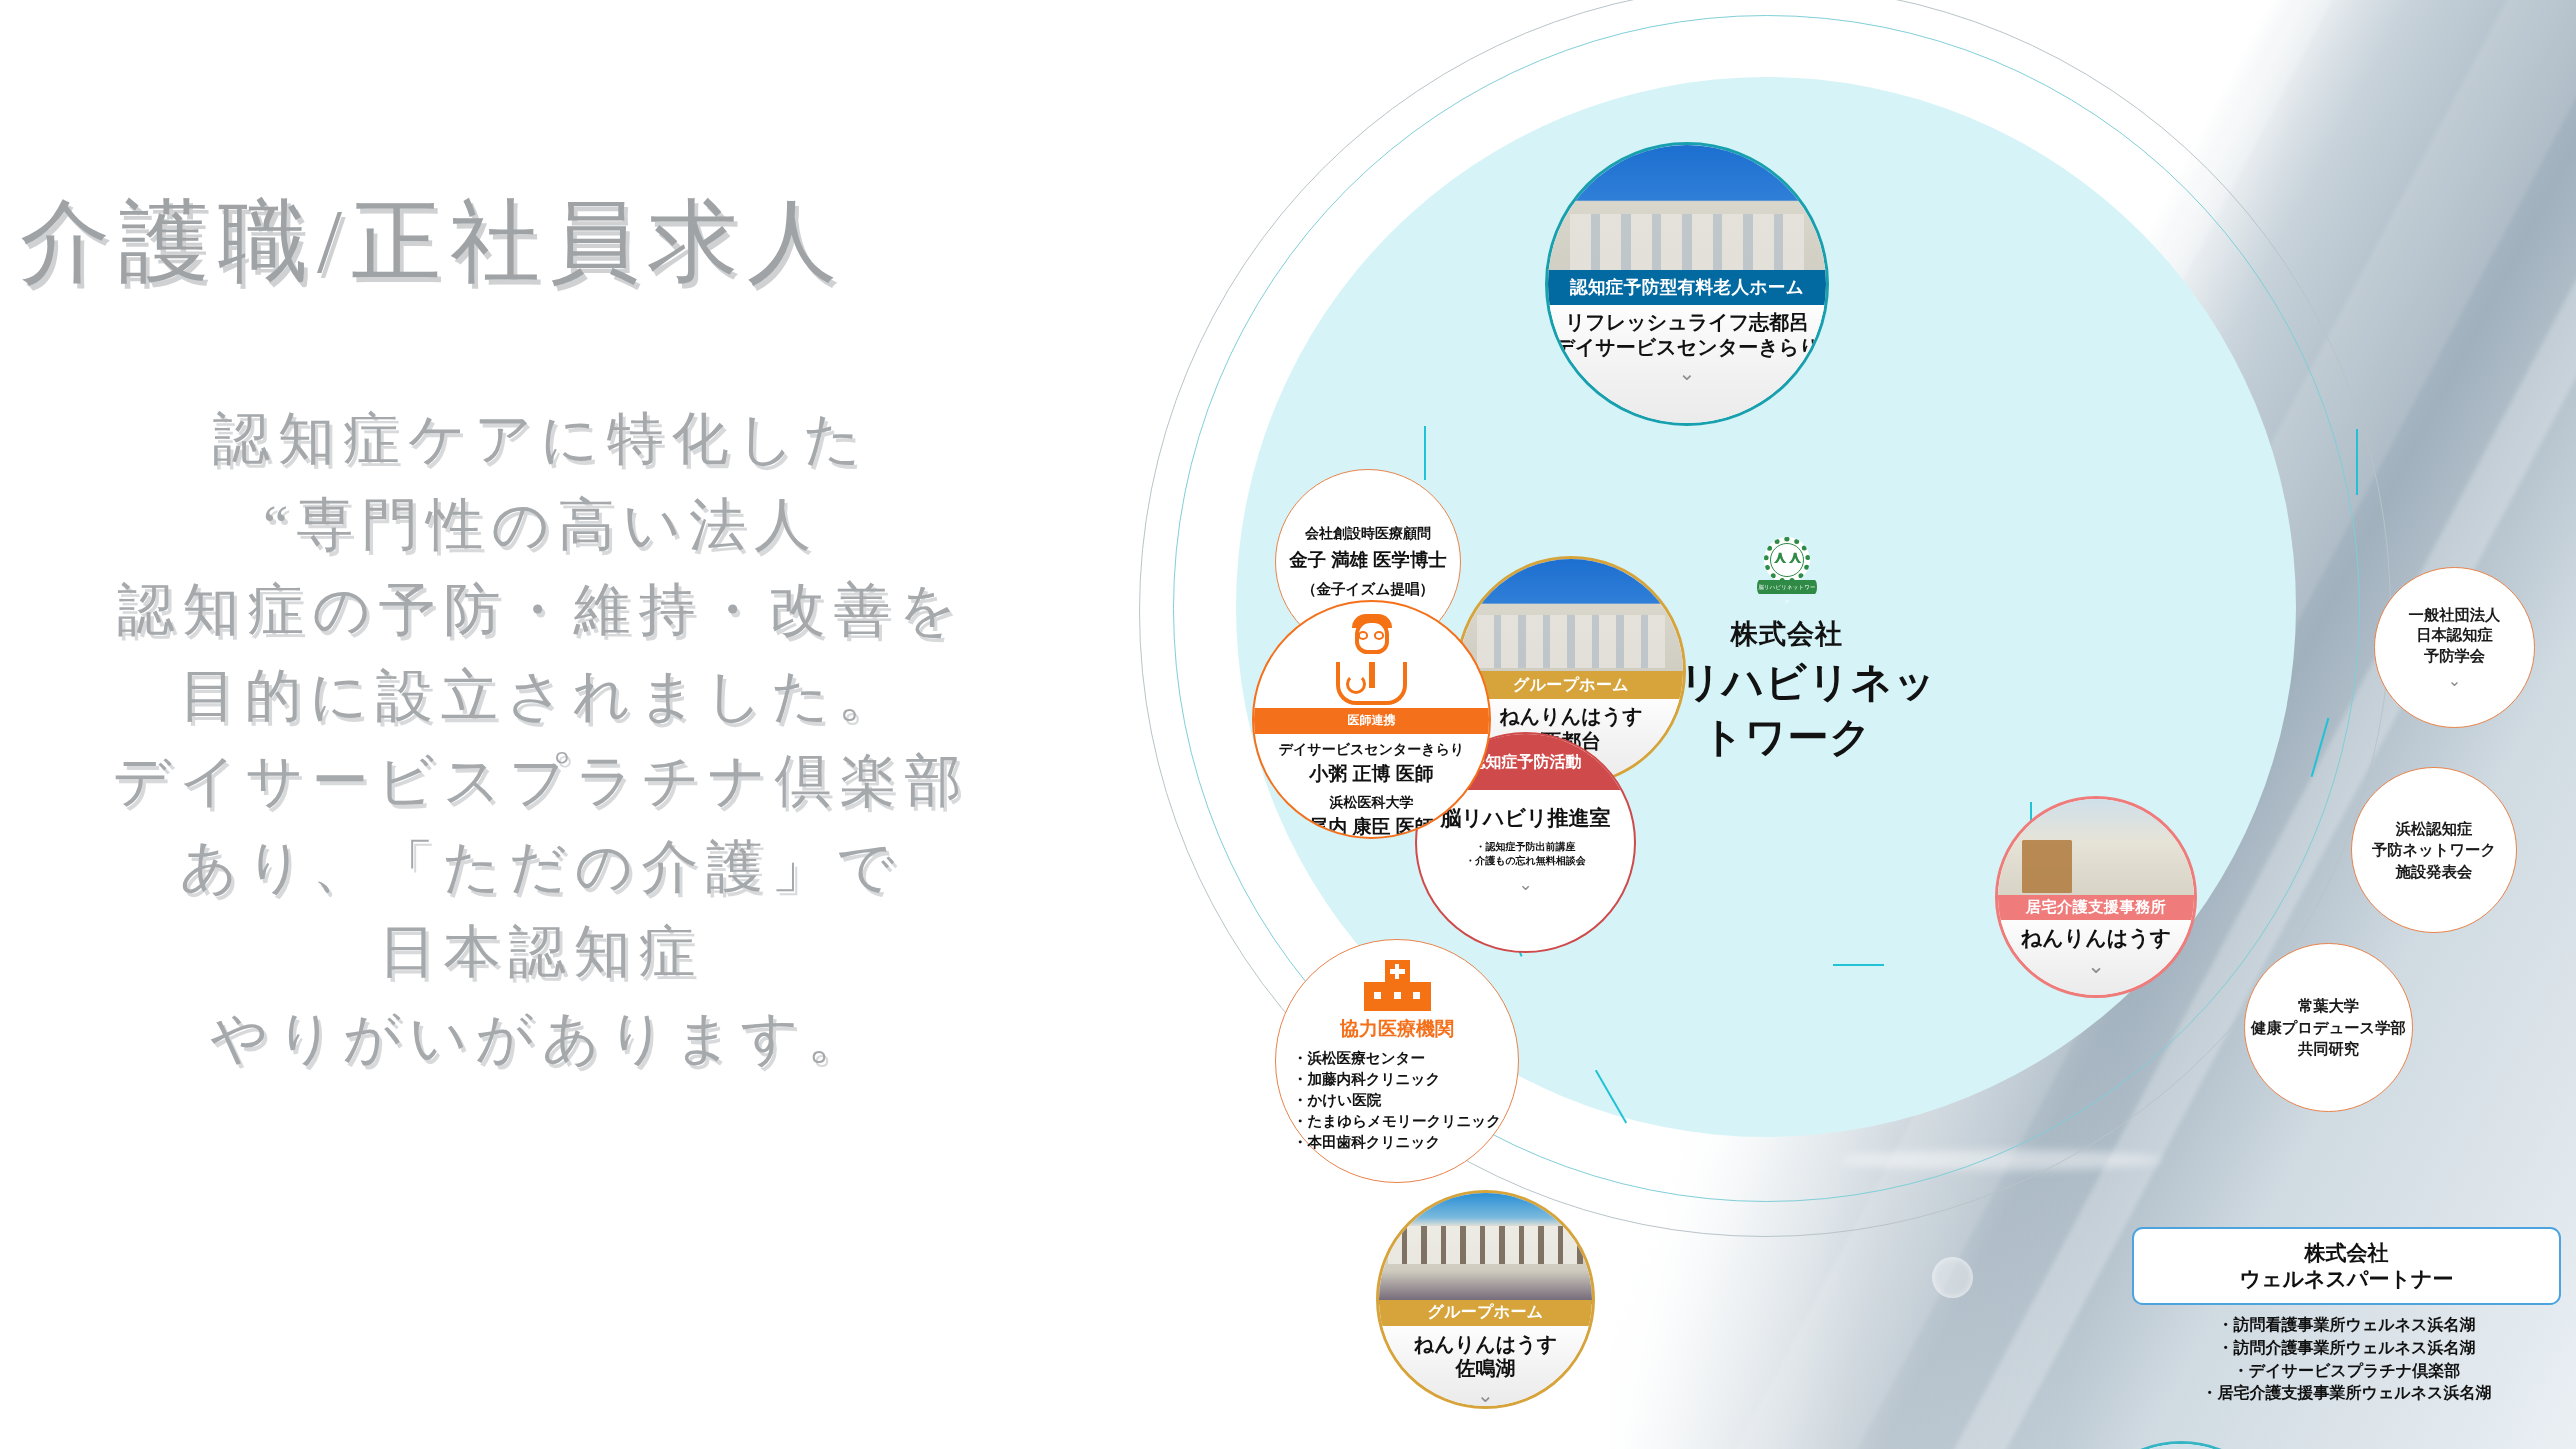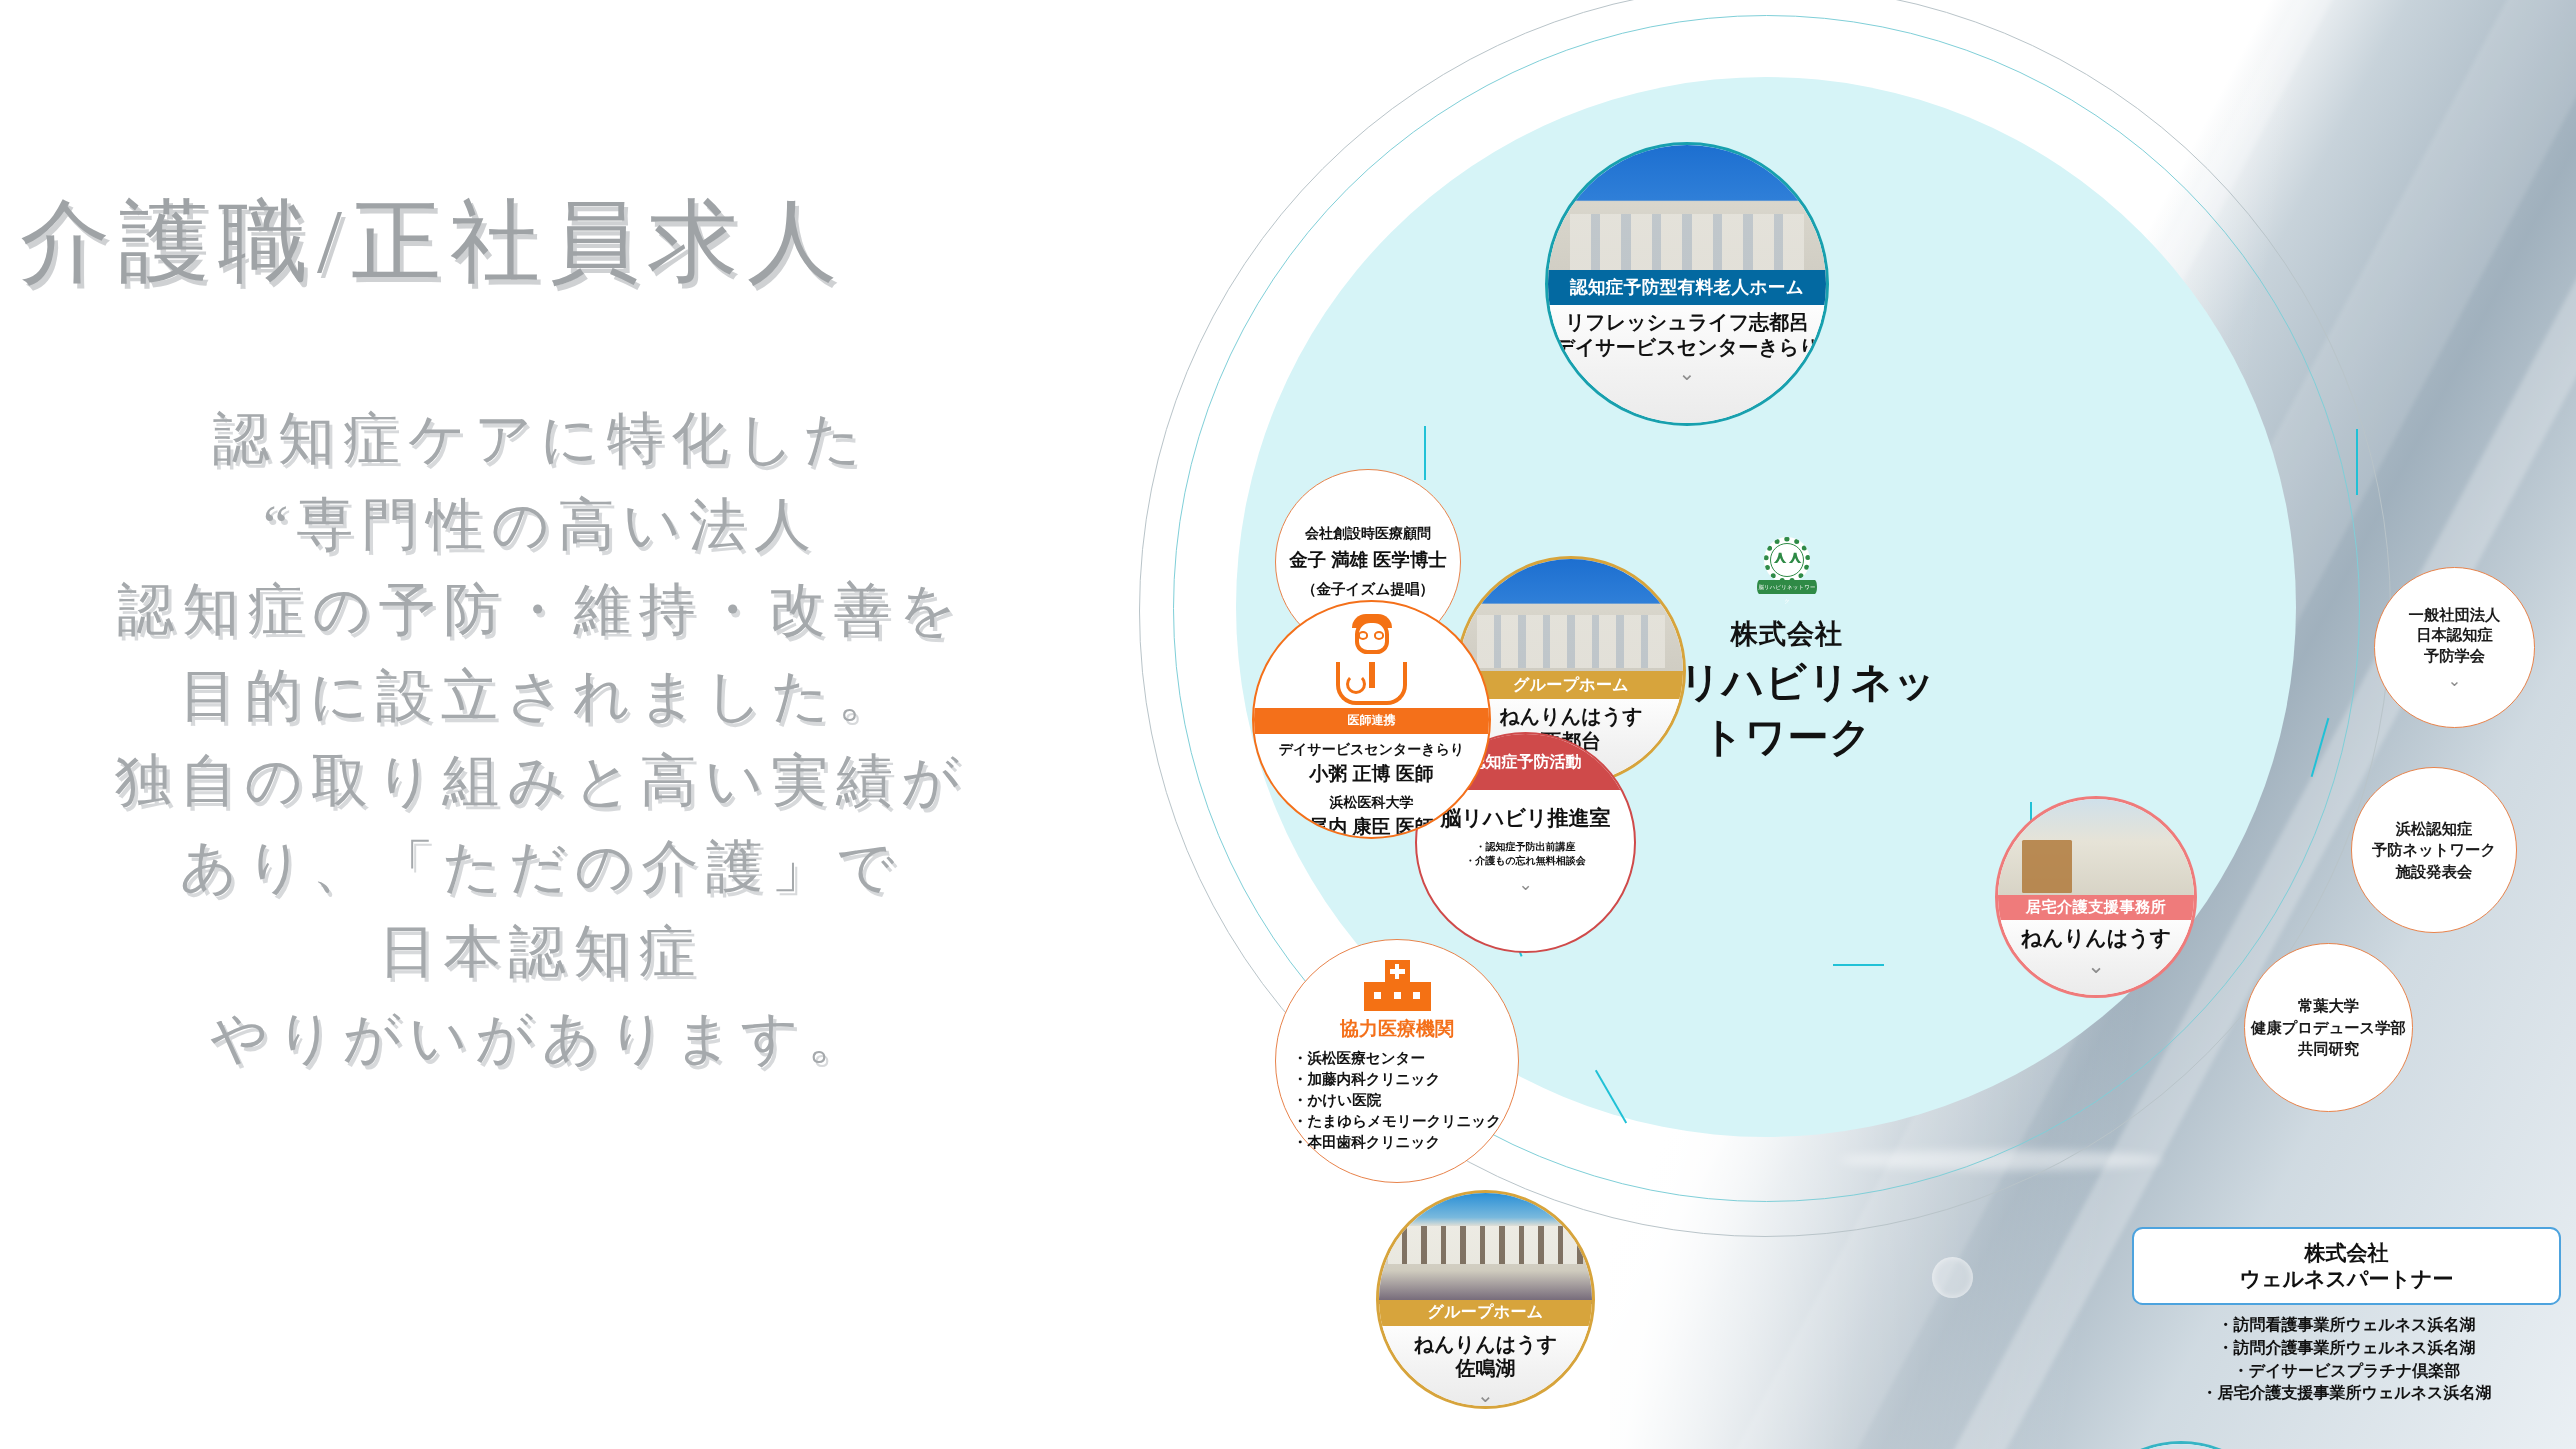--- a/index.html
+++ b/index.html
@@ -177,21 +177,21 @@
   </div>
   <div class="bg-veil"></div>
 
   <div class="left-copy">
     <div class="headline">介護職/正社員求人</div>
     <div class="body-copy">
       <div>認知症ケアに特化した</div>
       <div>“専門性の高い法人</div>
       <div>認知症の予防・維持・改善を</div>
       <div>目的に設立されました。</div>
-      <div>独自の取り組みと高い実績が</div>
+      <div>デイサービスプラチナ倶楽部</div>
       <div>あり、「ただの介護」で</div>
       <div>日本認知症</div>
       <div>やりがいがあります。</div>
     </div>
   </div>
 
   <div class="diagram">
 
     <div class="ring-outer"></div>
     <div class="ring-mid"></div>

